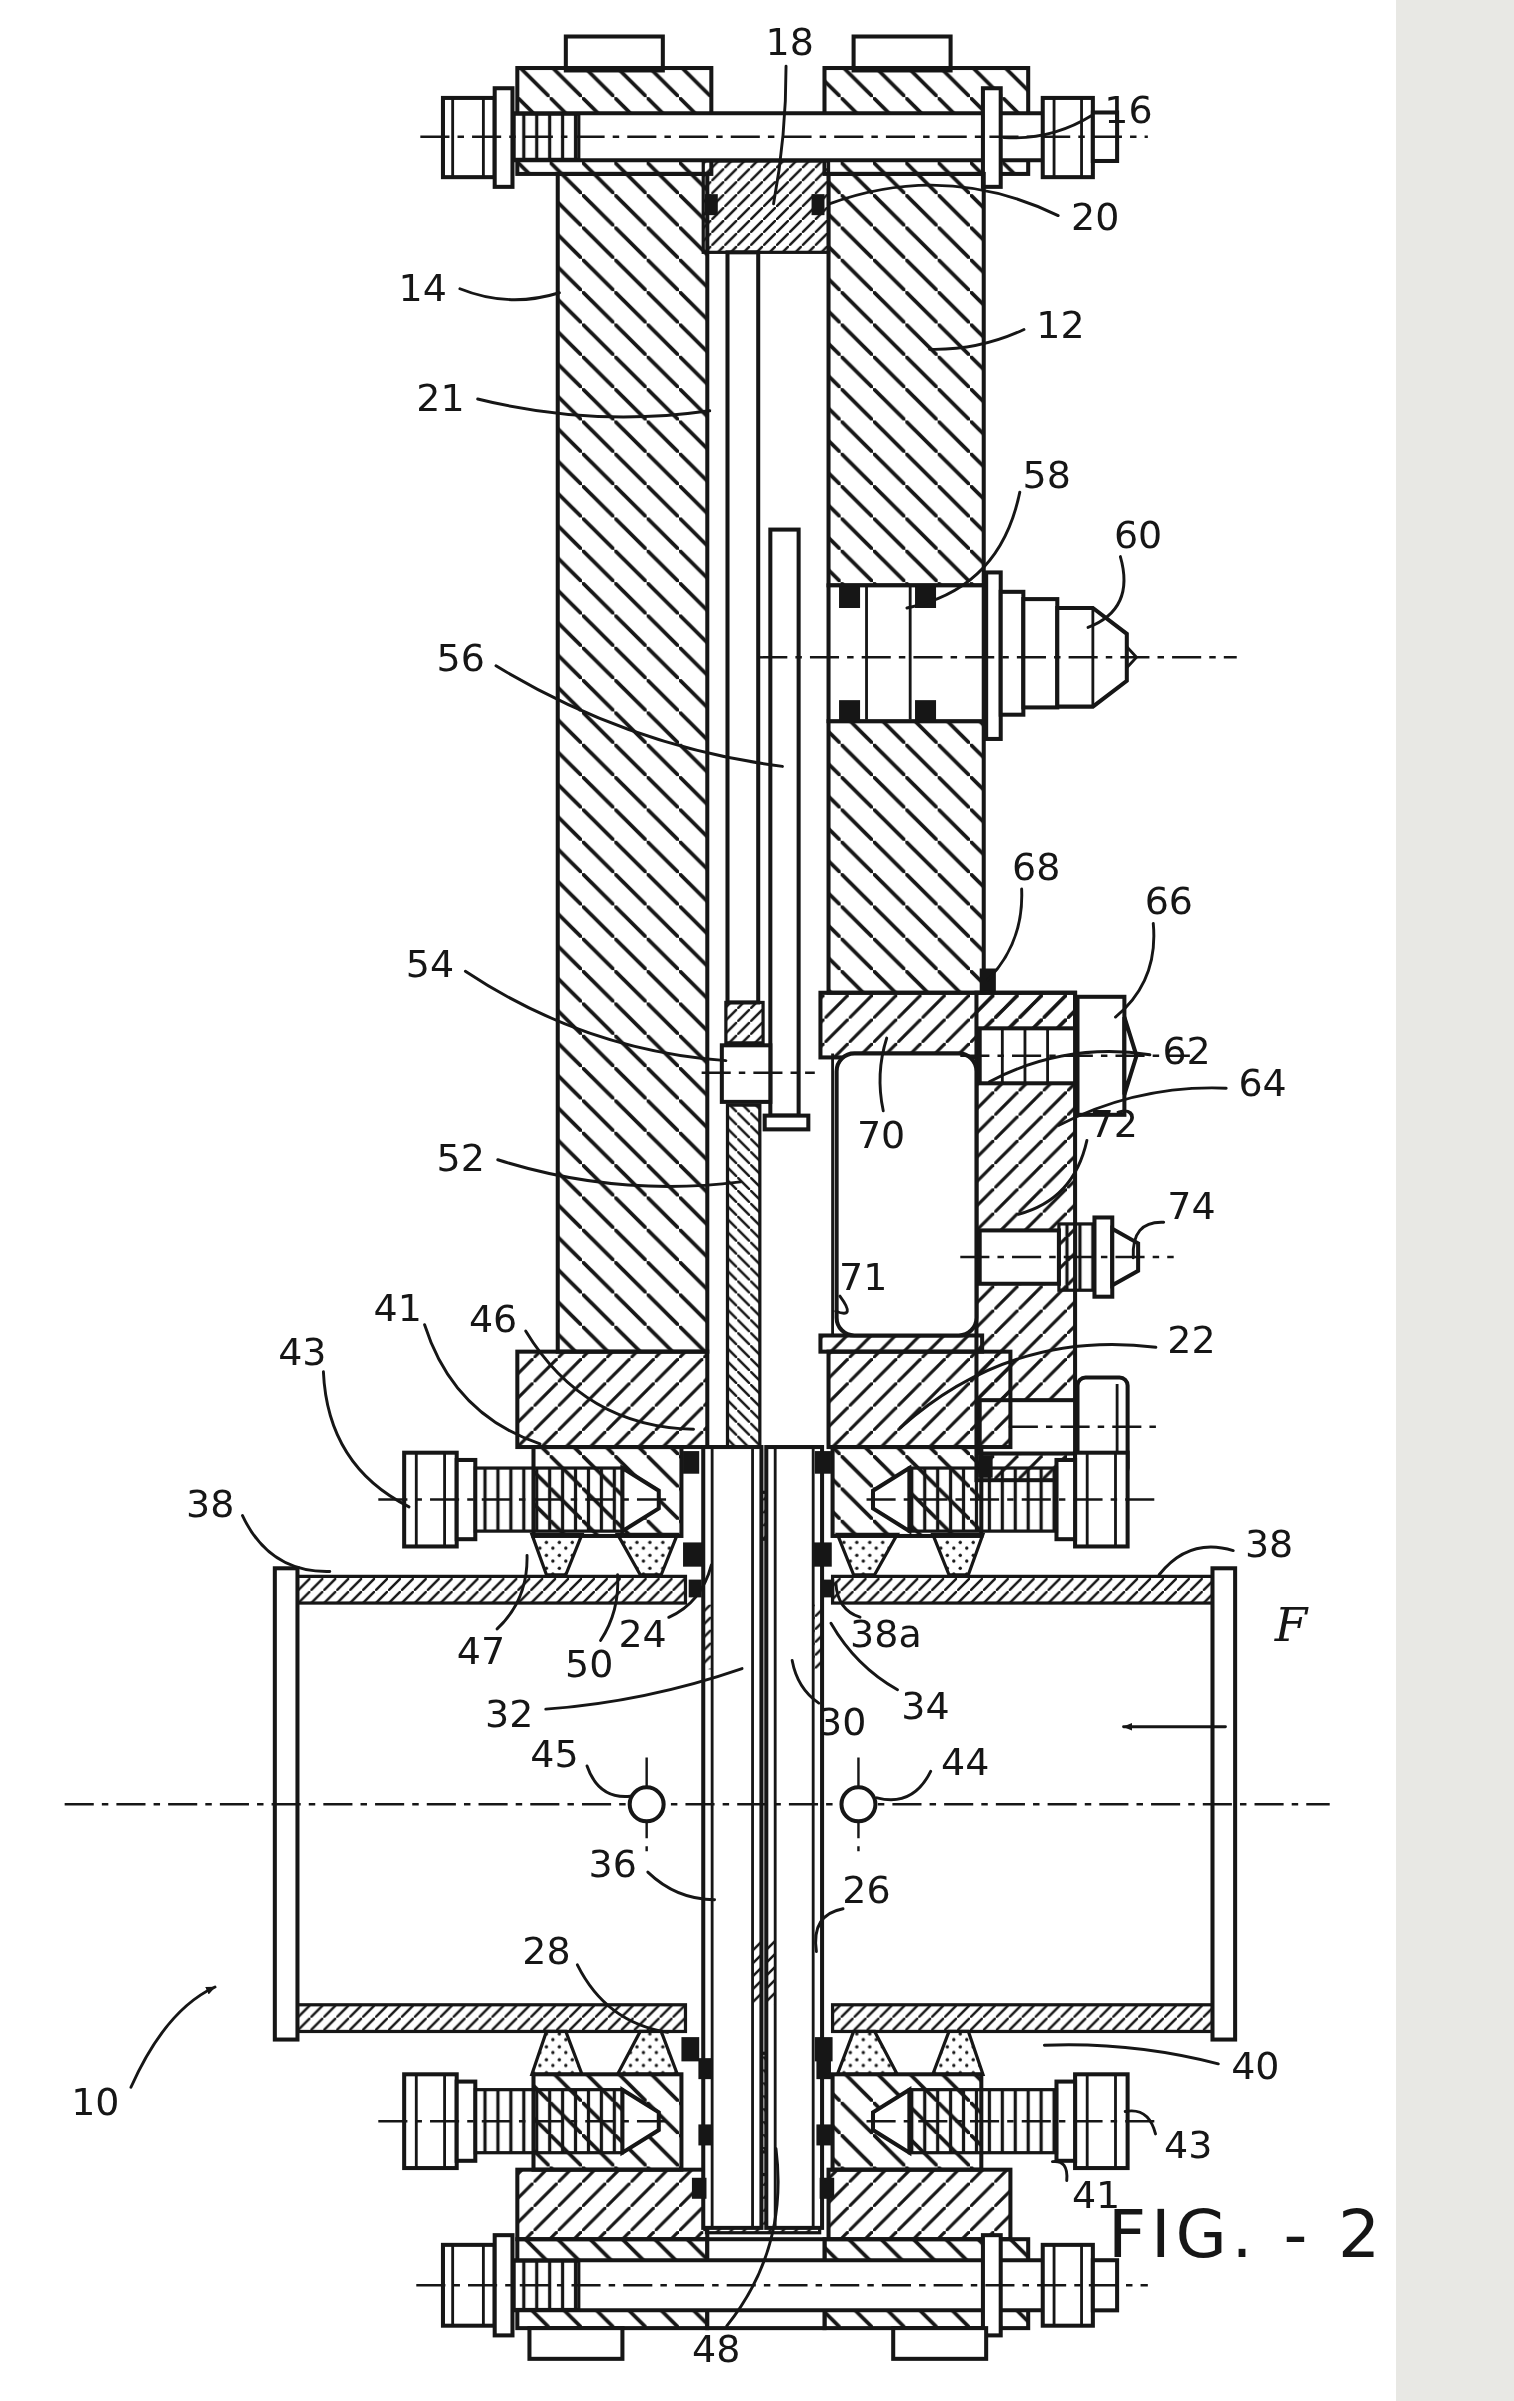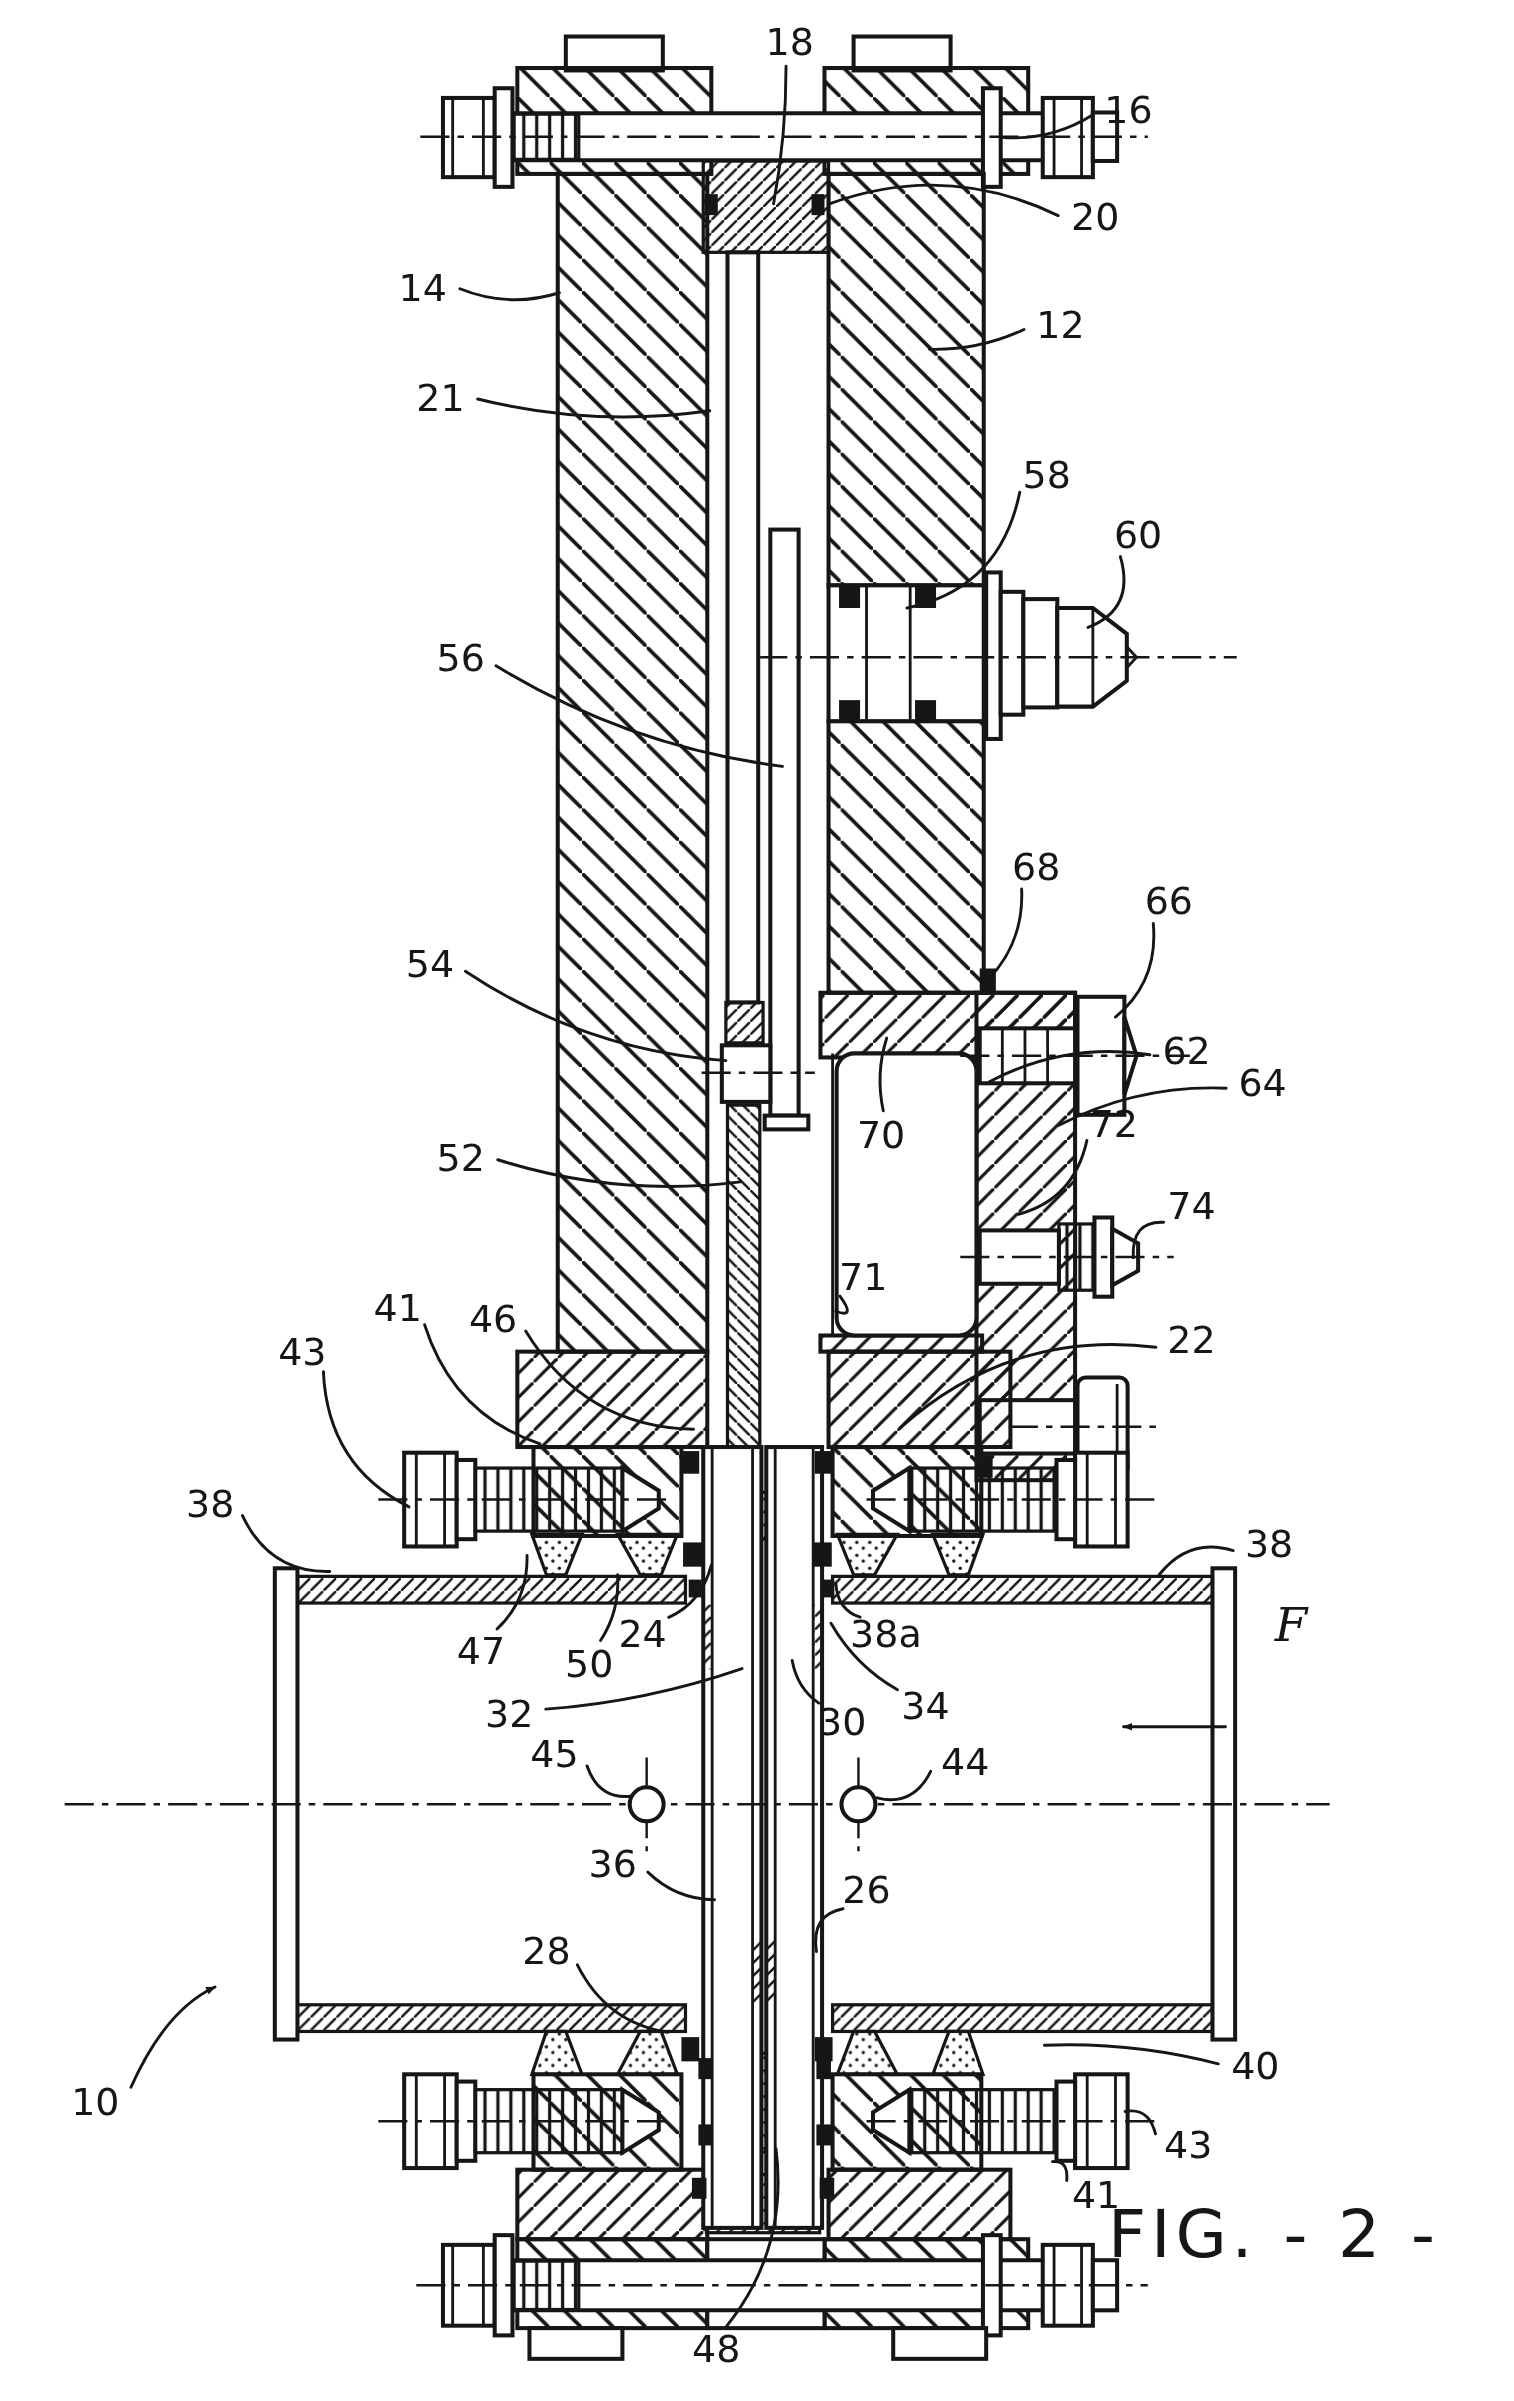--- a/index.html
+++ b/index.html
@@ -1,18 +1,18 @@
 <!DOCTYPE html>
 <html style="font-size:13px"><head>
 <meta charset="utf-8">
 <style>
   html,body{margin:0;padding:0;background:#e8e8e4;}
   .page{
     position:relative;
-    width:1514px;height:2401px;
+    width:1396px;height:2401px;
     background:#ffffff;
     font-family:"DejaVu Sans", sans-serif;
     overflow:hidden;
   }
   svg{position:absolute;left:0;top:0;}
   .ref-num{
     font-family:"DejaVu Sans", sans-serif;
     font-size:47px;
     fill:#161616;
   }

